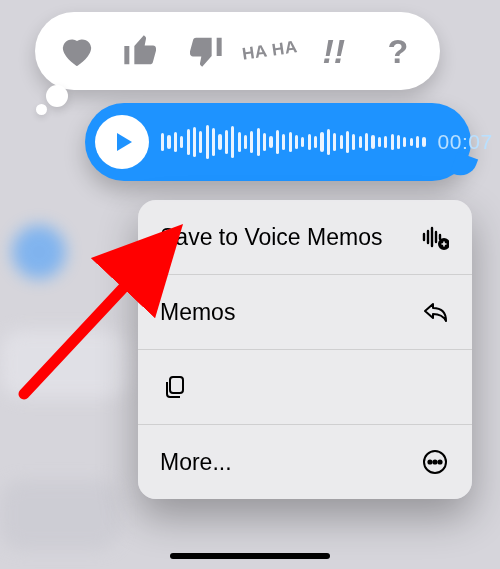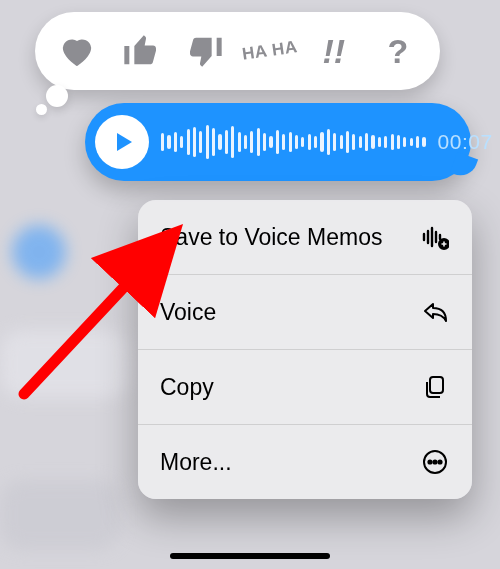--- a/index.html
+++ b/index.html
@@ -261,29 +261,28 @@
             <line x1="15" y1="9" x2="15" y2="19"></line>
             <line x1="19" y1="12" x2="19" y2="16"></line>
           </g>
           <circle cx="23" cy="21" r="5" fill="#000"></circle>
           <line x1="23" y1="18.5" x2="23" y2="23.5" stroke="#ececee" stroke-width="1.6"></line>
           <line x1="20.5" y1="21" x2="25.5" y2="21" stroke="#ececee" stroke-width="1.6"></line>
         </svg>
       </span>
     </div>
     <div class="menu-item">
-      <span class="lbl">Voice</span>
+      <span class="lbl">Memos</span>
       <span class="icn">
         <svg viewBox="0 0 28 28">
             <path d="M12 6 L4 13 L12 20 L12 16 C19 16 23 19 25 23 C25 14 20 10 12 10 Z" fill="none" stroke="#000" stroke-width="2" stroke-linejoin="round"></path>
           </svg>
       </span>
     </div>
     <div class="menu-item">
-      <span class="lbl">Copy</span>
       <span class="icn">
         <svg viewBox="0 0 28 28">
           <rect x="9" y="4" width="13" height="16" rx="3" fill="none" stroke="#000" stroke-width="2"></rect>
           <path d="M6 9 v12 a3 3 0 0 0 3 3 h10" fill="none" stroke="#000" stroke-width="2"></path>
         </svg>
       </span>
     </div>
     <div class="menu-item">
       <span class="lbl">More...</span>
       <span class="icn">

